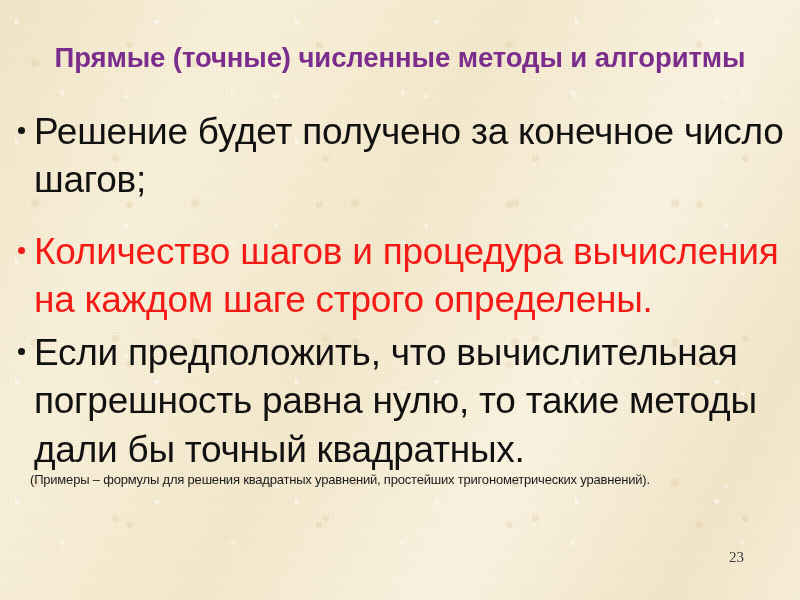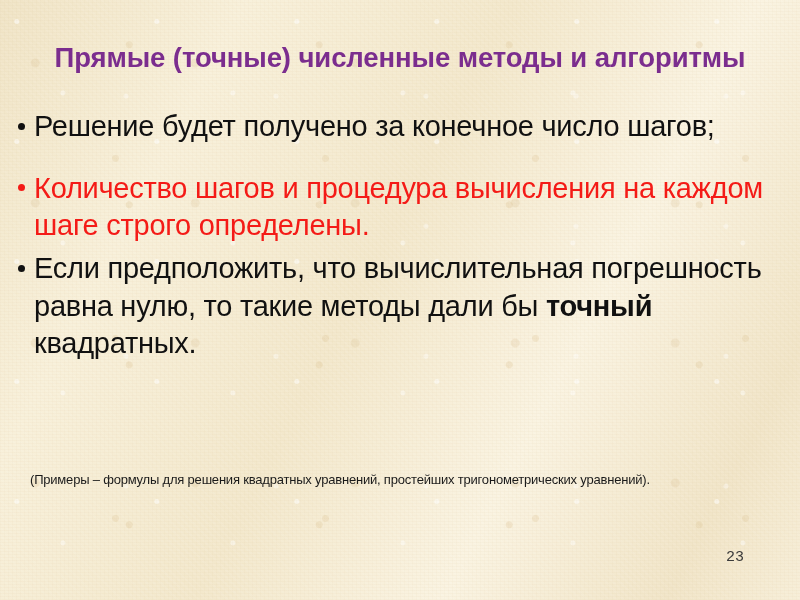--- a/index.html
+++ b/index.html
@@ -68,21 +68,21 @@
     position: absolute;
     left: 14px;
     top: 108px;
     width: 772px;
   }
 
   .bullet {
     display: block;
     position: relative;
     padding-left: 20px;
-    font-size: 29px;
+    font-size: 37px;
     line-height: 1.30;
     color: #111111;
     margin-bottom: 5px;
     letter-spacing: -0.25px;
   }
   .bullet.red {
     color: #F41B17;
     margin-top: 24px;
   }
   .bullet .dot {
@@ -94,41 +94,41 @@
     border-radius: 50%;
     background: #111111;
   }
   .bullet.red .dot {
     background: #F41B17;
   }
   .bullet .txt {
     display: block;
   }
   .bullet b {
-    font-weight: bold;
+    font-weight: normal;
   }
 
   #note {
     position: absolute;
     left: 30px;
     top: 458px;
     width: 740px;
     font-size: 13px;
     line-height: 1.40;
     color: #1a1a1a;
     letter-spacing: -0.2px;
   }
 
   #slide-number {
     position: absolute;
     right: 56px;
     bottom: 34px;
     font-size: 15px;
     color: #3a3a3a;
-    font-family: Liberation Mono, monospace;
+    font-family: Liberation Serif, serif;
   }
 </style>
 </head>
 <body>
 
 <div id="slide">
 
   <div id="paper-grain"></div>
 
   <h1 id="title">Прямые (точные) численные методы и алгоритмы</h1>

